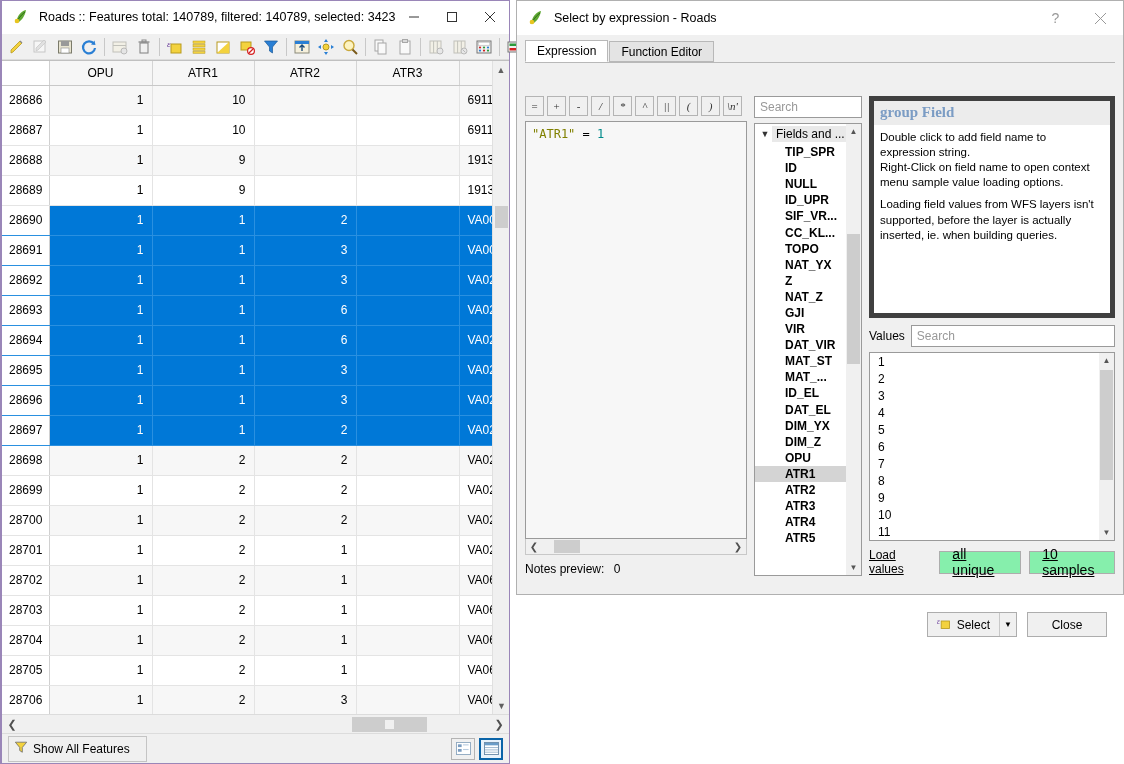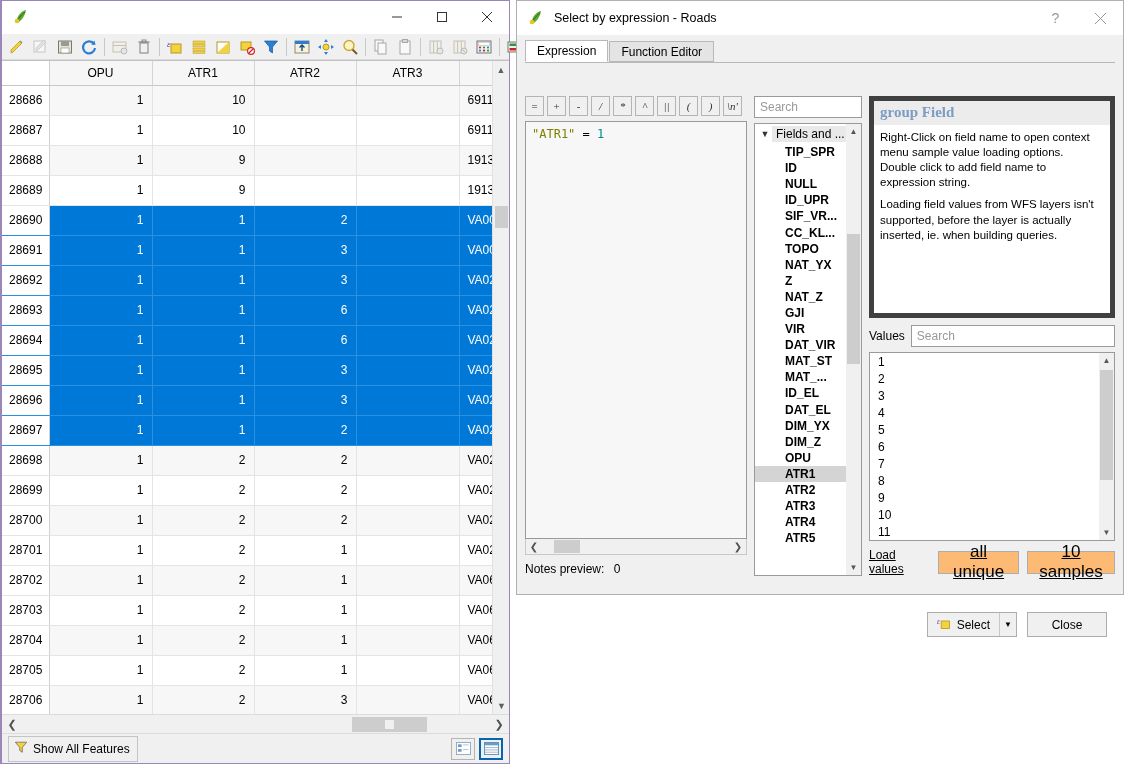--- a/index.html
+++ b/index.html
@@ -92,21 +92,21 @@
   .hs-thumb { position: absolute; top: 0; height: 15px; background: #cdcdcd; display: flex; align-items: center; justify-content: center; }
   .hs-grip { width: 9px; height: 9px; background: #f0f0f0; }
 
   .statusbar {
     height: 30px; background: #f0f0f0; display: flex; align-items: center;
     padding: 0 6px; flex-shrink: 0; border-top: 1px solid #dcdcdc;
   }
   .showall {
     display: flex; align-items: center; gap: 5px;
     border: 1px solid #c4c4c4; background: #f0f0f0;
-    padding: 2px 7px 2px 5px; height: 26px; font-size: 12px;
+    padding: 2px 16px 2px 5px; height: 26px; font-size: 12px;
   }
   .view-toggle {
     width: 24px; height: 22px; border: 1px solid #b4b4b4; background: #f0f0f0;
     display: flex; align-items: center; justify-content: center; margin-left: 4px;
   }
   .view-toggle.active { border: 2px solid #0a64a8; background: #e8f2fb; }
 
   
   #expr-dialog {
     position: absolute; left: 516px; top: 0; width: 608px; height: 595px;
@@ -198,23 +198,23 @@
   .values-list {
     flex: 1; margin-top: 5px; border: 1px solid #9a9a9a; background: #fff;
     position: relative; overflow: hidden; min-height: 0;
   }
   .vl-item { height: 17px; padding-left: 8px; display: flex; align-items: center; font-size: 12px; }
   .vl-scroll { position: absolute; right: 0; top: 0; bottom: 0; width: 15px; background: #f0f0f0; }
   .vls-thumb { position: absolute; left: 1px; width: 13px; background: #cdcdcd; }
 
   .load-row { display: flex; align-items: center; justify-content: flex-end; gap: 8px; margin-top: 7px; flex-shrink: 0; text-decoration: underline; }
   .btn {
-    height: 23px; border: 1px solid #adadad; background: #fdba74;
-    font-size: 17px; padding: 0 12px; display: flex; align-items: center; justify-content: center;
-    font-family: "Liberation Sans", sans-serif; color: #000; text-align: center;
+    height: 23px; border: 1px solid #adadad; background: #86efac;
+    font-size: 14px; padding: 0 12px; display: flex; align-items: center; justify-content: center;
+    font-family: "Liberation Sans", sans-serif; color: #000;
   }
 
   .dlg-footer { display: flex; align-items: center; justify-content: flex-end; gap: 10px; padding: 10px 8px 10px 0; flex-shrink: 0; }
   .select-split { display: flex; border: 1px solid #adadad; background: #f0f0f0; height: 25px; }
   .select-main { display: flex; align-items: center; gap: 5px; padding: 0 9px; font-size: 12px; }
   .select-arrow { width: 17px; border-left: 1px solid #c8c8c8; display: flex; align-items: center; justify-content: center; font-size: 8px; }
   .btn-close { height: 25px; width: 80px; border: 1px solid #adadad; background: #f0f0f0; display: flex; align-items: center; justify-content: center; font-size: 12px; }
 </style>
 </head>
 <body>
@@ -224,20 +224,21 @@
   <div id="attr-window">
 
     <div class="titlebar">
       <span class="title-icon">
         <svg width="18" height="18" viewBox="0 0 18 18">
           <path d="M4 15 C5 8, 9 3, 14 2 C13 8, 9 14, 4 15 Z" fill="#5ea832"></path>
           <path d="M4 15 C6 11, 9 7, 13 4" stroke="#2f6b1a" stroke-width="1" fill="none"></path>
           <circle cx="5" cy="13" r="2.3" fill="#e8c520"></circle>
         </svg>
       </span>
+      <span class="title-text">Roads :: Features total: 140789, filtered: 140789, selected: 3423</span>
       <span class="title-spacer"></span>
       <span class="win-btn">
         <svg width="12" height="12" viewBox="0 0 12 12">
             <line x1="1" y1="6" x2="11" y2="6" stroke="#333" stroke-width="1"></line>
           </svg>
       </span>
       <span class="win-btn">
         <svg width="12" height="12" viewBox="0 0 12 12">
             <rect x="1.5" y="1.5" width="9" height="9" fill="none" stroke="#333" stroke-width="1"></rect>
           </svg>
@@ -732,22 +733,22 @@
               <div class="fts-thumb" style="top:110px;height:130px;"></div>
               <div class="fts-arrow" style="position:absolute;bottom:0;width:15px;">▼</div>
             </div>
           </div>
         </div>
 
         <div class="col-right">
           <div class="help-panel">
             <div class="help-h big">group Field</div>
             <div class="help-p">
+              <div>Double click to add field name to expression string.</div>
               <div>Right-Click on field name to open context menu sample value loading options.</div>
-              <div>Double click to add field name to expression string.</div>
             </div>
             <div class="help-p">Loading field values from WFS layers isn't supported, before the layer is actually inserted, ie. when building queries.</div>
           </div>
 
           <div class="values-row">
             <span class="values-label">Values</span>
             <input class="values-search" placeholder="Search" style="">
           </div>
 
           <div class="values-list">

